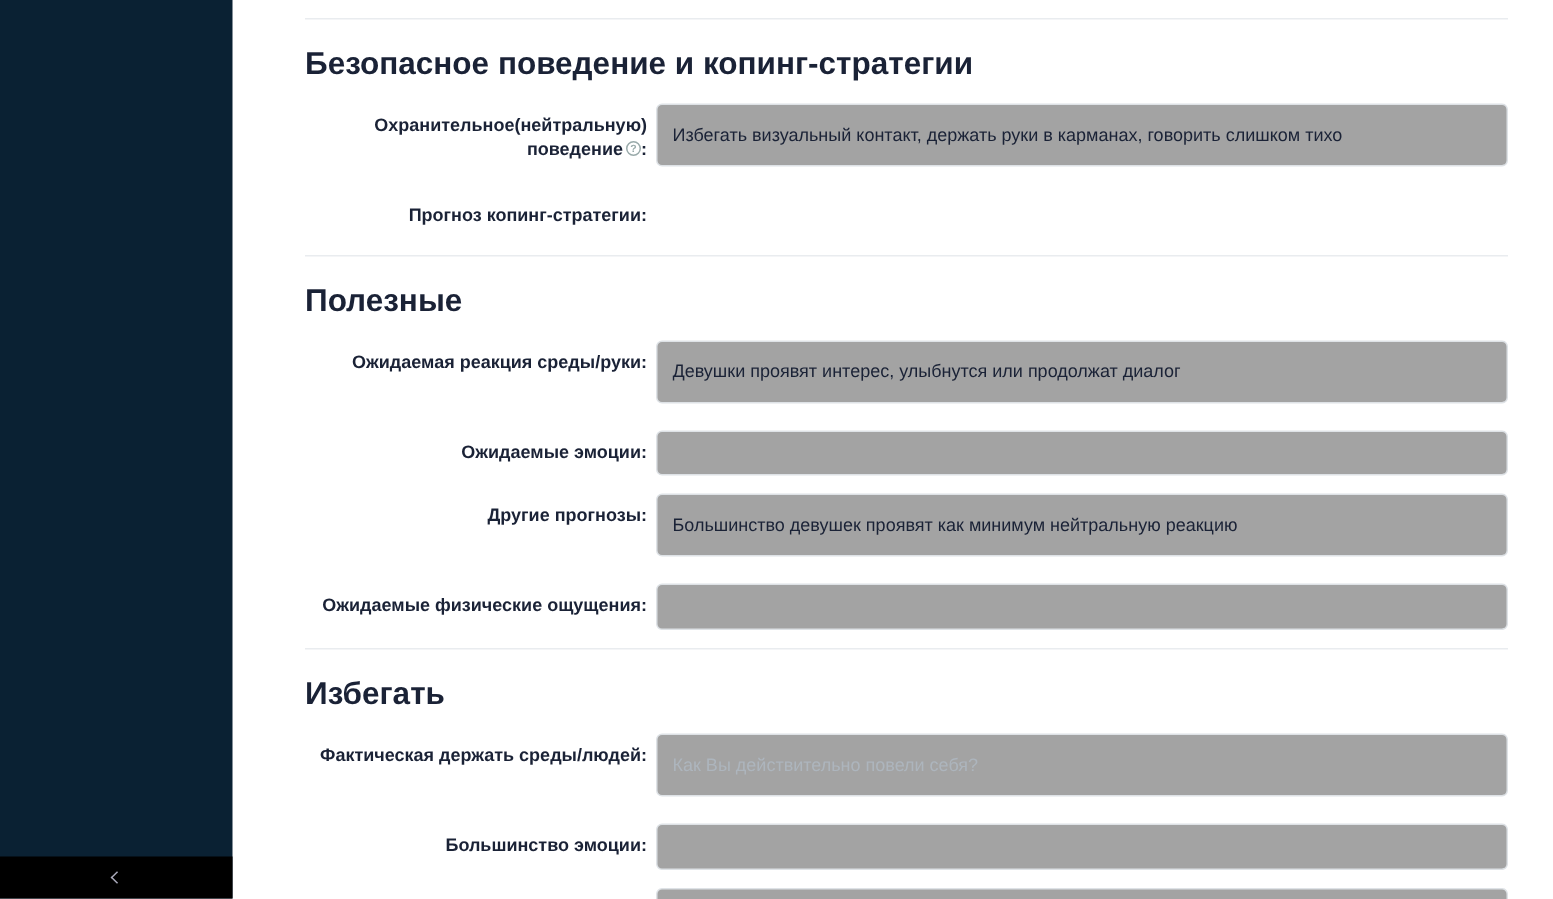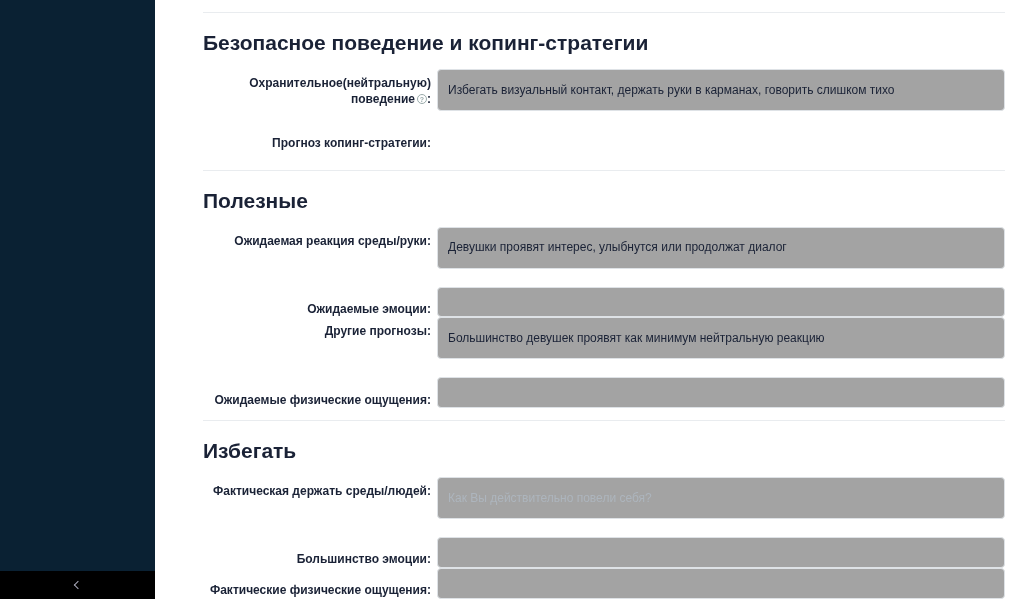--- a/index.html
+++ b/index.html
@@ -56,21 +56,21 @@
   font-weight: 700;
   color: #1a2236;
   margin-bottom: 14px;
   margin-top: 14px;
 }
 .form-row {
   display: flex;
   align-items: flex-start;
   margin-bottom: 18px;
 }
-.form-row.tight { margin-bottom: 0; align-items: flex-end; }
+.form-row.tight { margin-bottom: 12px; }
 .form-label {
   width: 234px;
   flex-shrink: 0;
   text-align: right;
   padding-right: 6px;
   font-size: 12px;
   font-weight: 700;
   color: #1a2236;
   padding-top: 7px;
   line-height: 1.3;

